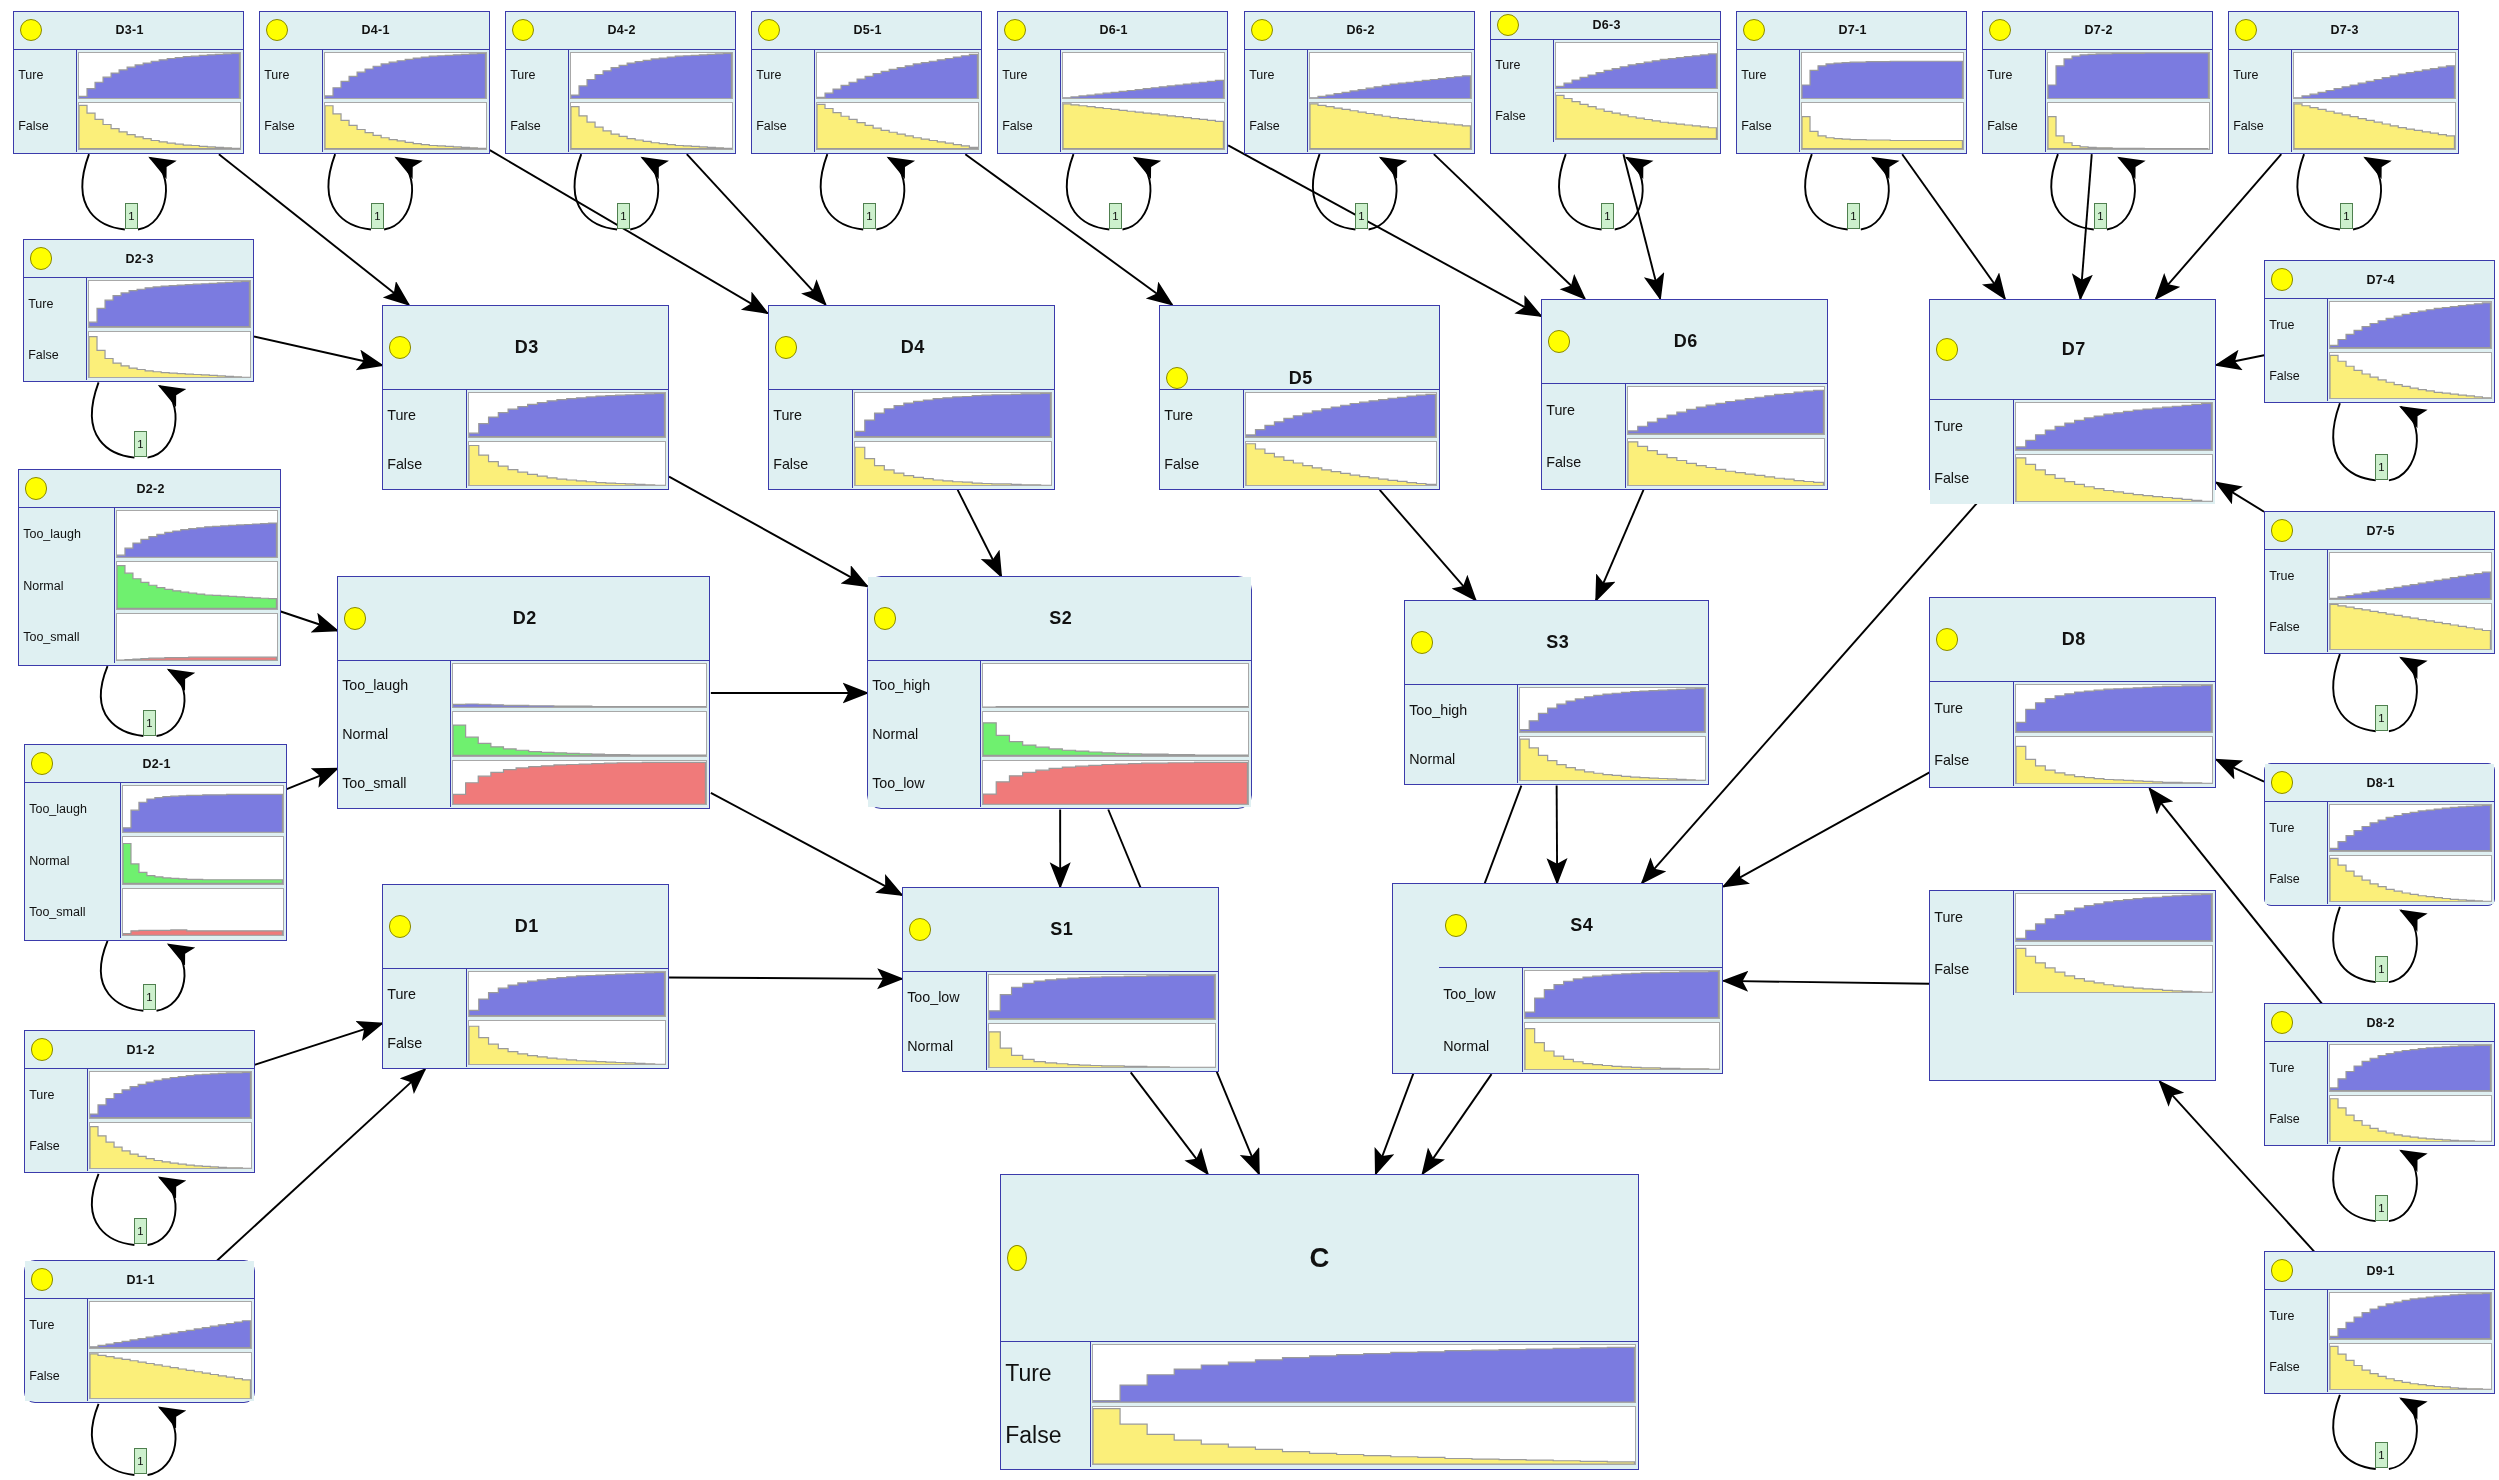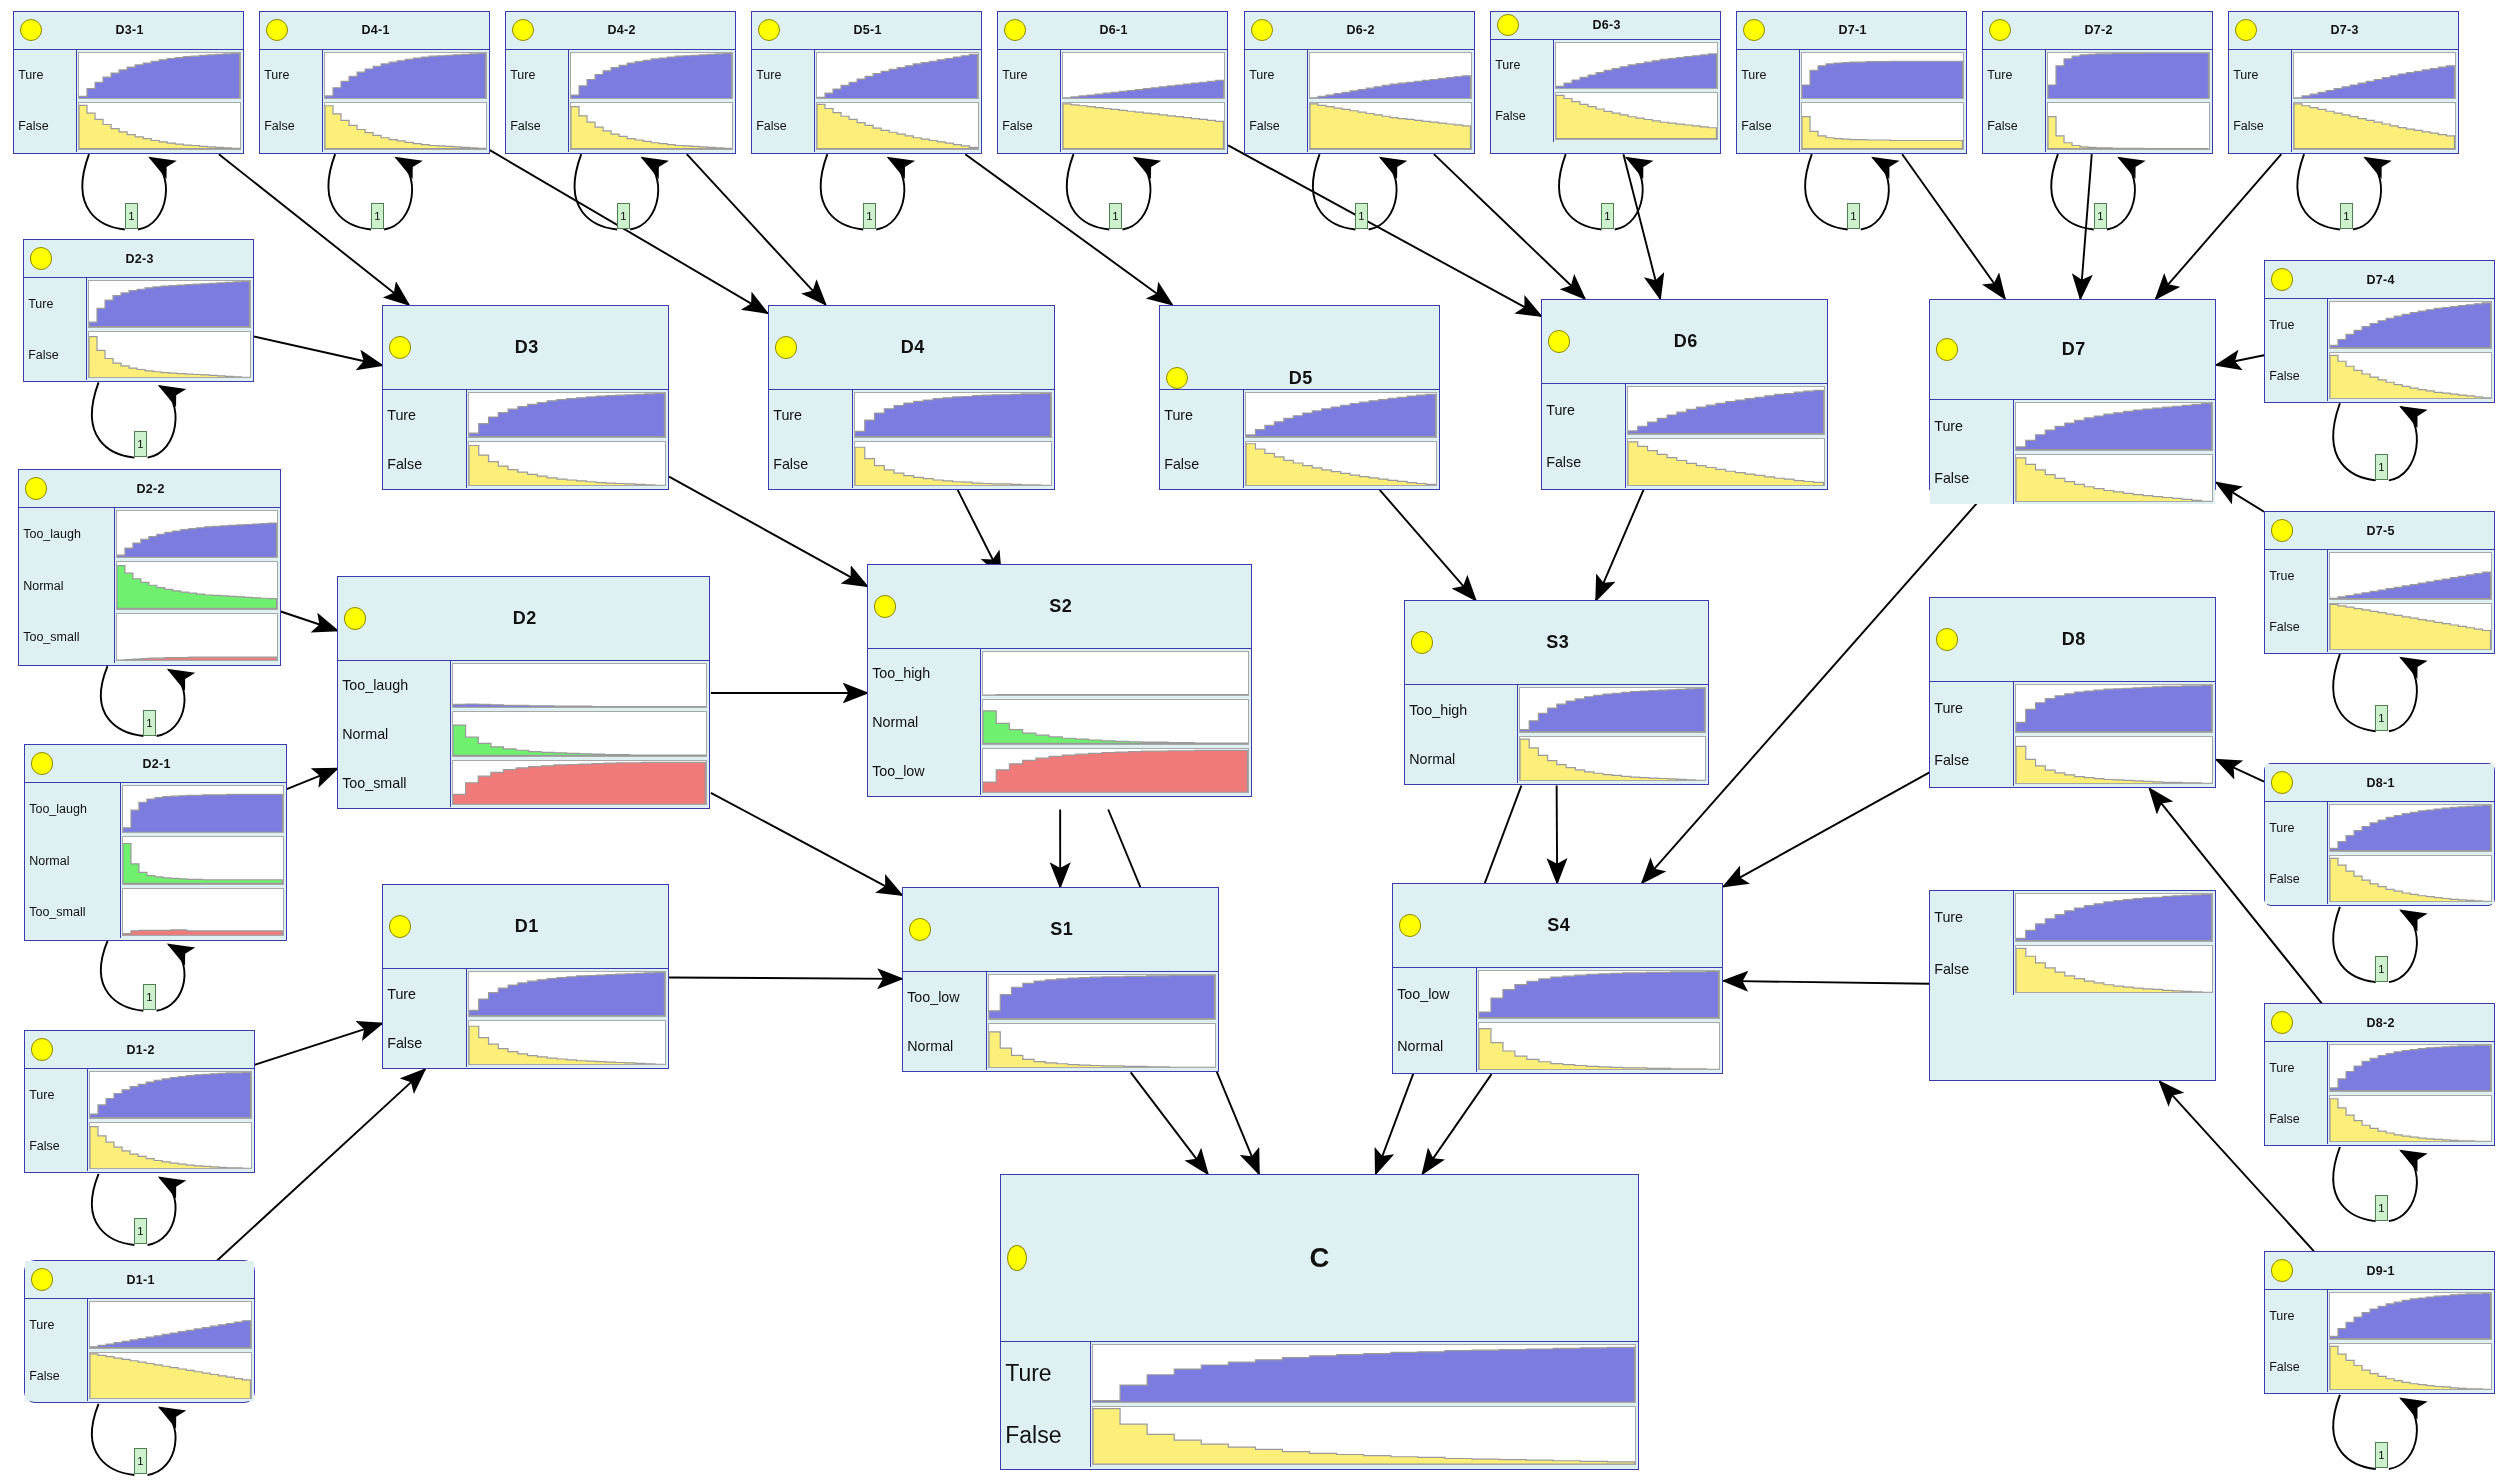--- a/index.html
+++ b/index.html
@@ -572,21 +572,21 @@
               </svg>
             </div>
             <div class="barbox">
               <svg viewBox="0 0 100 100" preserveAspectRatio="none" style="position: absolute; inset: 0px; width: 100%; height: 100%; display: block;">
                 <path d="M0,100 L0.00,77.00 L5.00,77.00 L5.00,50.00 L10.00,50.00 L10.00,35.00 L15.00,35.00 L15.00,26.00 L20.00,26.00 L20.00,20.00 L25.00,20.00 L25.00,16.00 L30.00,16.00 L30.00,13.00 L35.00,13.00 L35.00,11.00 L40.00,11.00 L40.00,9.00 L45.00,9.00 L45.00,8.00 L50.00,8.00 L50.00,7.00 L55.00,7.00 L55.00,6.00 L60.00,6.00 L60.00,5.00 L65.00,5.00 L65.00,4.00 L70.00,4.00 L70.00,4.00 L75.00,4.00 L75.00,3.00 L80.00,3.00 L80.00,3.00 L85.00,3.00 L85.00,3.00 L90.00,3.00 L90.00,3.00 L95.00,3.00 L95.00,3.00 L100.00,3.00 L100,100 Z" fill="#f07a7a" stroke="#9a9a9a" stroke-width="1.2" vector-effect="non-scaling-stroke"></path>
               </svg>
             </div>
           </div>
         </div>
       </div>
-      <div class="node big" style="left: 867px; top: 564px; width: 385px; height: 233px;">
+      <div class="node big" style="left: 867px; top: 576px; width: 385px; height: 233px; border-radius: 14px;">
         <div class="hdr" style="height: 84px;">
           <span class="led" style="background: rgb(255, 255, 0);"></span>
           <span class="ttl">S2</span>
         </div>
         <div class="body" style="height: 146px;">
           <div class="labels" style="width: 113px;">
             <div class="lab" style="flex: 1 1 0px;">Too_high</div>
             <div class="lab" style="flex: 1 1 0px;">Normal</div>
             <div class="lab" style="flex: 1 1 0px;">Too_low</div>
           </div>
@@ -776,21 +776,21 @@
               </svg>
             </div>
             <div class="barbox">
               <svg viewBox="0 0 100 100" preserveAspectRatio="none" style="position: absolute; inset: 0px; width: 100%; height: 100%; display: block;">
                 <path d="M0,100 L0.00,18.00 L5.00,18.00 L5.00,55.00 L10.00,55.00 L10.00,72.00 L15.00,72.00 L15.00,81.00 L20.00,81.00 L20.00,86.00 L25.00,86.00 L25.00,89.00 L30.00,89.00 L30.00,91.00 L35.00,91.00 L35.00,93.00 L40.00,93.00 L40.00,94.00 L45.00,94.00 L45.00,95.00 L50.00,95.00 L50.00,96.00 L55.00,96.00 L55.00,96.00 L60.00,96.00 L60.00,97.00 L65.00,97.00 L65.00,97.00 L70.00,97.00 L70.00,98.00 L75.00,98.00 L75.00,98.00 L80.00,98.00 L80.00,99.00 L85.00,99.00 L85.00,99.00 L90.00,99.00 L90.00,99.00 L95.00,99.00 L95.00,99.00 L100.00,99.00 L100,100 Z" fill="#fbef7a" stroke="#9a9a9a" stroke-width="1.2" vector-effect="non-scaling-stroke"></path>
               </svg>
             </div>
           </div>
         </div>
       </div>
-      <div class="node big" style="left: 1392px; top: 883px; width: 331px; height: 191px;">
+      <div class="node big" style="left: 1392px; top: 883px; width: 331px; height: 191px; padding-left: 46px;">
         <div class="hdr" style="height: 84px;">
           <span class="led" style="background: rgb(255, 255, 0);"></span>
           <span class="ttl">S4</span>
         </div>
         <div class="body" style="height: 104px;">
           <div class="labels" style="width: 84px;">
             <div class="lab" style="flex: 1 1 0px;">Too_low</div>
             <div class="lab" style="flex: 1 1 0px;">Normal</div>
           </div>
           <div class="bars">

